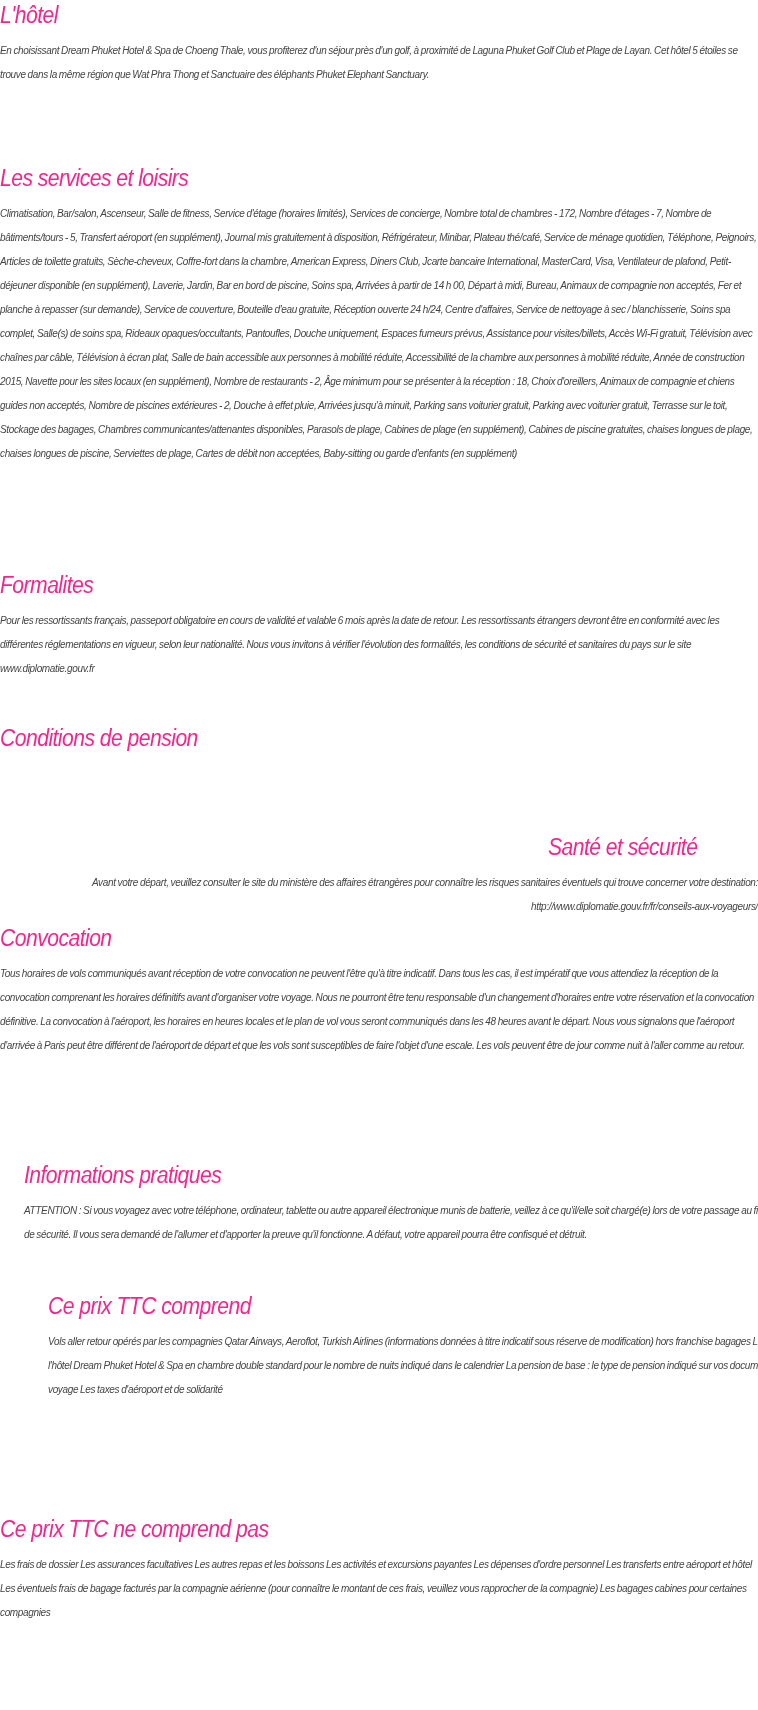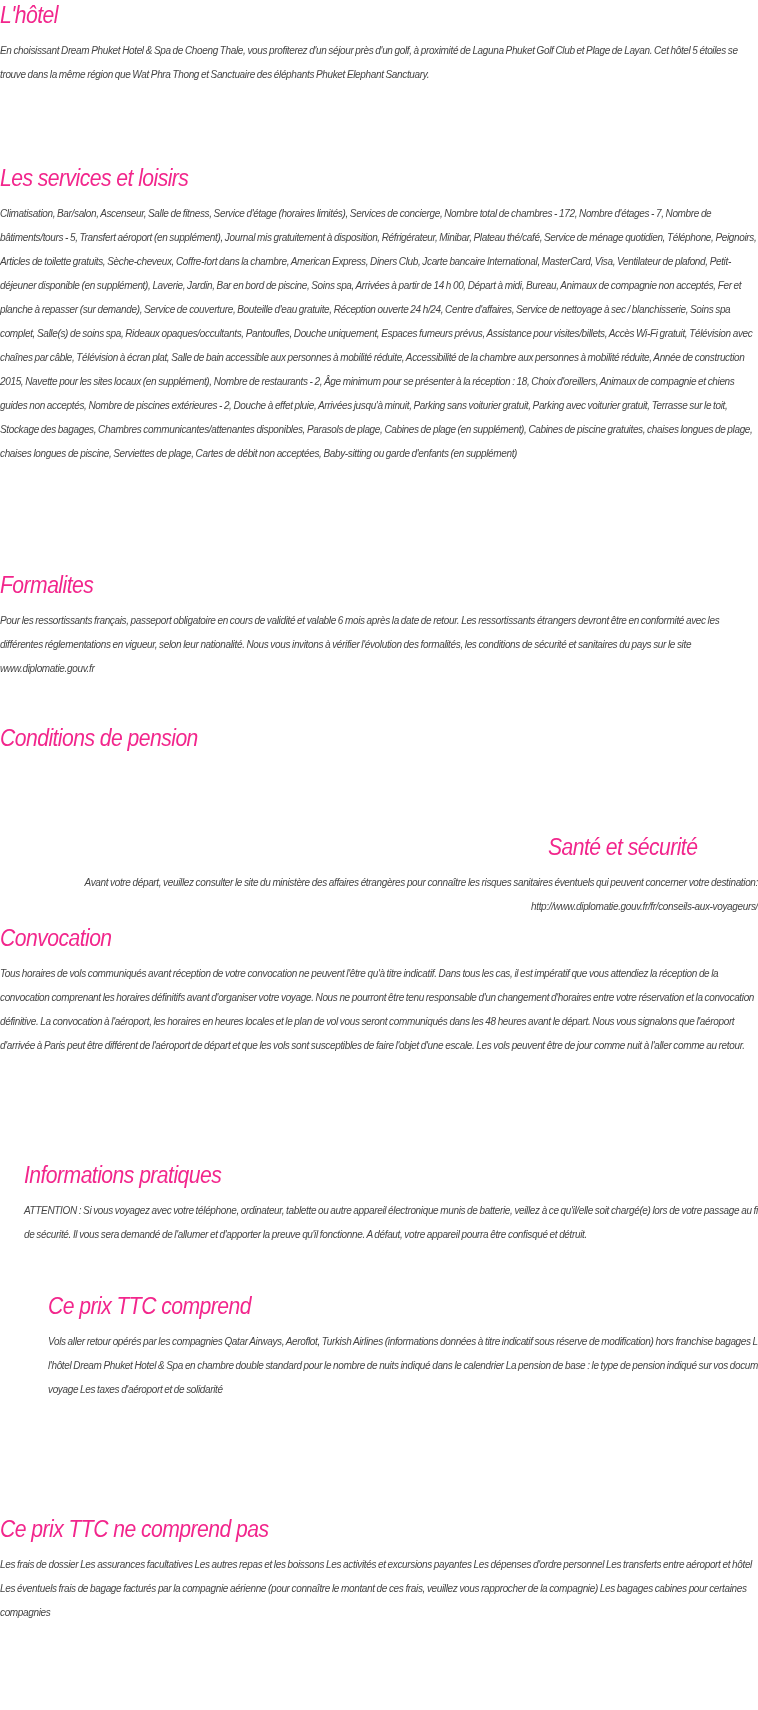--- a/index.html
+++ b/index.html
@@ -68,21 +68,21 @@
     <h2>Formalites</h2>
     <p>Pour les ressortissants français, passeport obligatoire en cours de validité et valable 6 mois après la date de retour. Les ressortissants étrangers devront être en conformité avec les différentes réglementations en vigueur, selon leur nationalité. Nous vous invitons à vérifier l'évolution des formalités, les conditions de sécurité et sanitaires du pays sur le site www.diplomatie.gouv.fr</p>
   </section>
 
   <section class="section" style="top:723px;">
     <h2>Conditions de pension</h2>
   </section>
 
   <section class="section" style="top:832px;text-align:right;">
     <h2>Santé et sécurité</h2>
-    <p>Avant votre départ, veuillez consulter le site du ministère des affaires étrangères pour connaître les risques sanitaires éventuels qui peuvent concerner votre destination: http://www.diplomatie.gouv.fr/fr/conseils-aux-voyageurs/</p>
+    <p>Avant votre départ, veuillez consulter le site du ministère des affaires étrangères pour connaître les risques sanitaires éventuels qui trouve concerner votre destination: http://www.diplomatie.gouv.fr/fr/conseils-aux-voyageurs/</p>
   </section>
 
   <section class="section" style="top:923px;">
     <h2>Convocation</h2>
     <p>Tous horaires de vols communiqués avant réception de votre convocation ne peuvent l'être qu'à titre indicatif. Dans tous les cas, il est impératif que vous attendiez la réception de la convocation comprenant les horaires définitifs avant d'organiser votre voyage. Nous ne pourront être tenu responsable d'un changement d'horaires entre votre réservation et la convocation définitive. La convocation à l'aéroport, les horaires en heures locales et le plan de vol vous seront communiqués dans les 48 heures avant le départ. Nous vous signalons que l'aéroport d'arrivée à Paris peut être différent de l'aéroport de départ et que les vols sont susceptibles de faire l'objet d'une escale. Les vols peuvent être de jour comme nuit à l'aller comme au retour.</p>
   </section>
 
   <section class="section" style="top:1160px;margin-left:24px;">
     <h2>Informations pratiques</h2>
     <p>ATTENTION : Si vous voyagez avec votre téléphone, ordinateur, tablette ou autre appareil électronique munis de batterie, veillez à ce qu'il/elle soit chargé(e) lors de votre passage au filtre de sécurité. Il vous sera demandé de l'allumer et d'apporter la preuve qu'il fonctionne. A défaut, votre appareil pourra être confisqué et détruit.</p>

